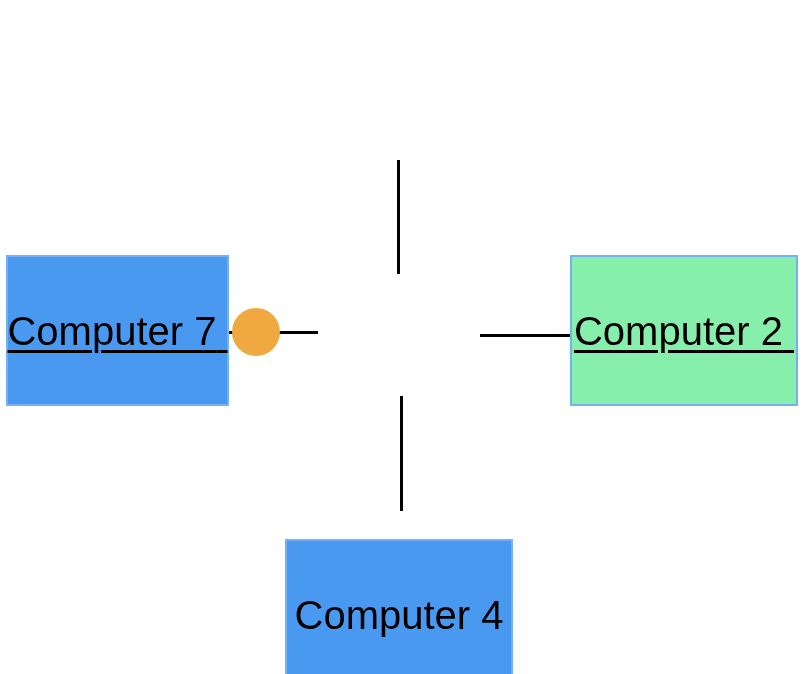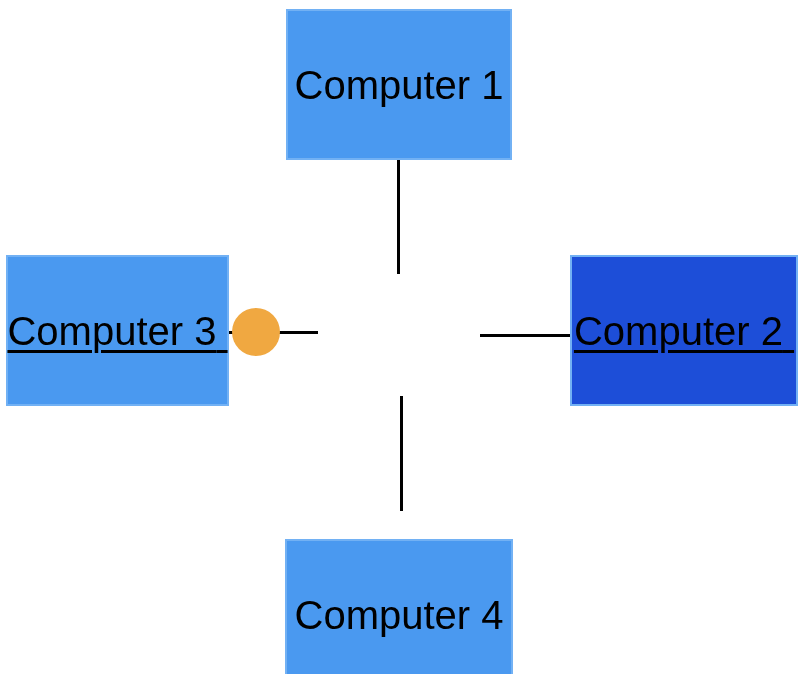--- a/index.html
+++ b/index.html
@@ -66,30 +66,27 @@
 </head>
 <body>
 
 <div class="canvas" style="background-color: rgb(255, 255, 255);">
 
   <div class="edge edge-c1" style="background-color: rgb(0, 0, 0);"></div>
   <div class="edge edge-c2" style="background-color: rgb(0, 0, 0);"></div>
   <div class="edge edge-c3" style="background-color: rgb(0, 0, 0);"></div>
   <div class="edge edge-c4" style="background-color: rgb(0, 0, 0);"></div>
 
-  <div class="node node-computer1" style="background-color: rgb(74, 153, 240); border-color: rgb(114, 177, 244); color: rgb(0, 0, 0);">
-    <span class="label">Computer 1</span>
-  </div>
 
-  <div class="node node-computer2 underlined" style="background-color: #1d4ed8; border-color: rgb(114, 177, 244); color: rgb(0, 0, 0);">
+  <div class="node node-computer2 underlined" style="background-color: #86efac; border-color: rgb(114, 177, 244); color: rgb(0, 0, 0);">
     <span class="label">Computer 2</span>
   </div>
 
   <div class="node node-computer3 underlined" style="background-color: rgb(74, 153, 240); border-color: rgb(114, 177, 244); color: rgb(0, 0, 0);">
-    <span class="label">Computer 3</span>
+    <span class="label">Computer 7</span>
   </div>
 
   <div class="node node-computer4" style="background-color: rgb(74, 153, 240); border-color: rgb(114, 177, 244); color: rgb(0, 0, 0); margin-top: 28px;">
     <span class="label">Computer 4</span>
   </div>
 
 
   <div class="port-dot" style="background-color: rgb(240, 168, 65);"></div>
 
 </div>

